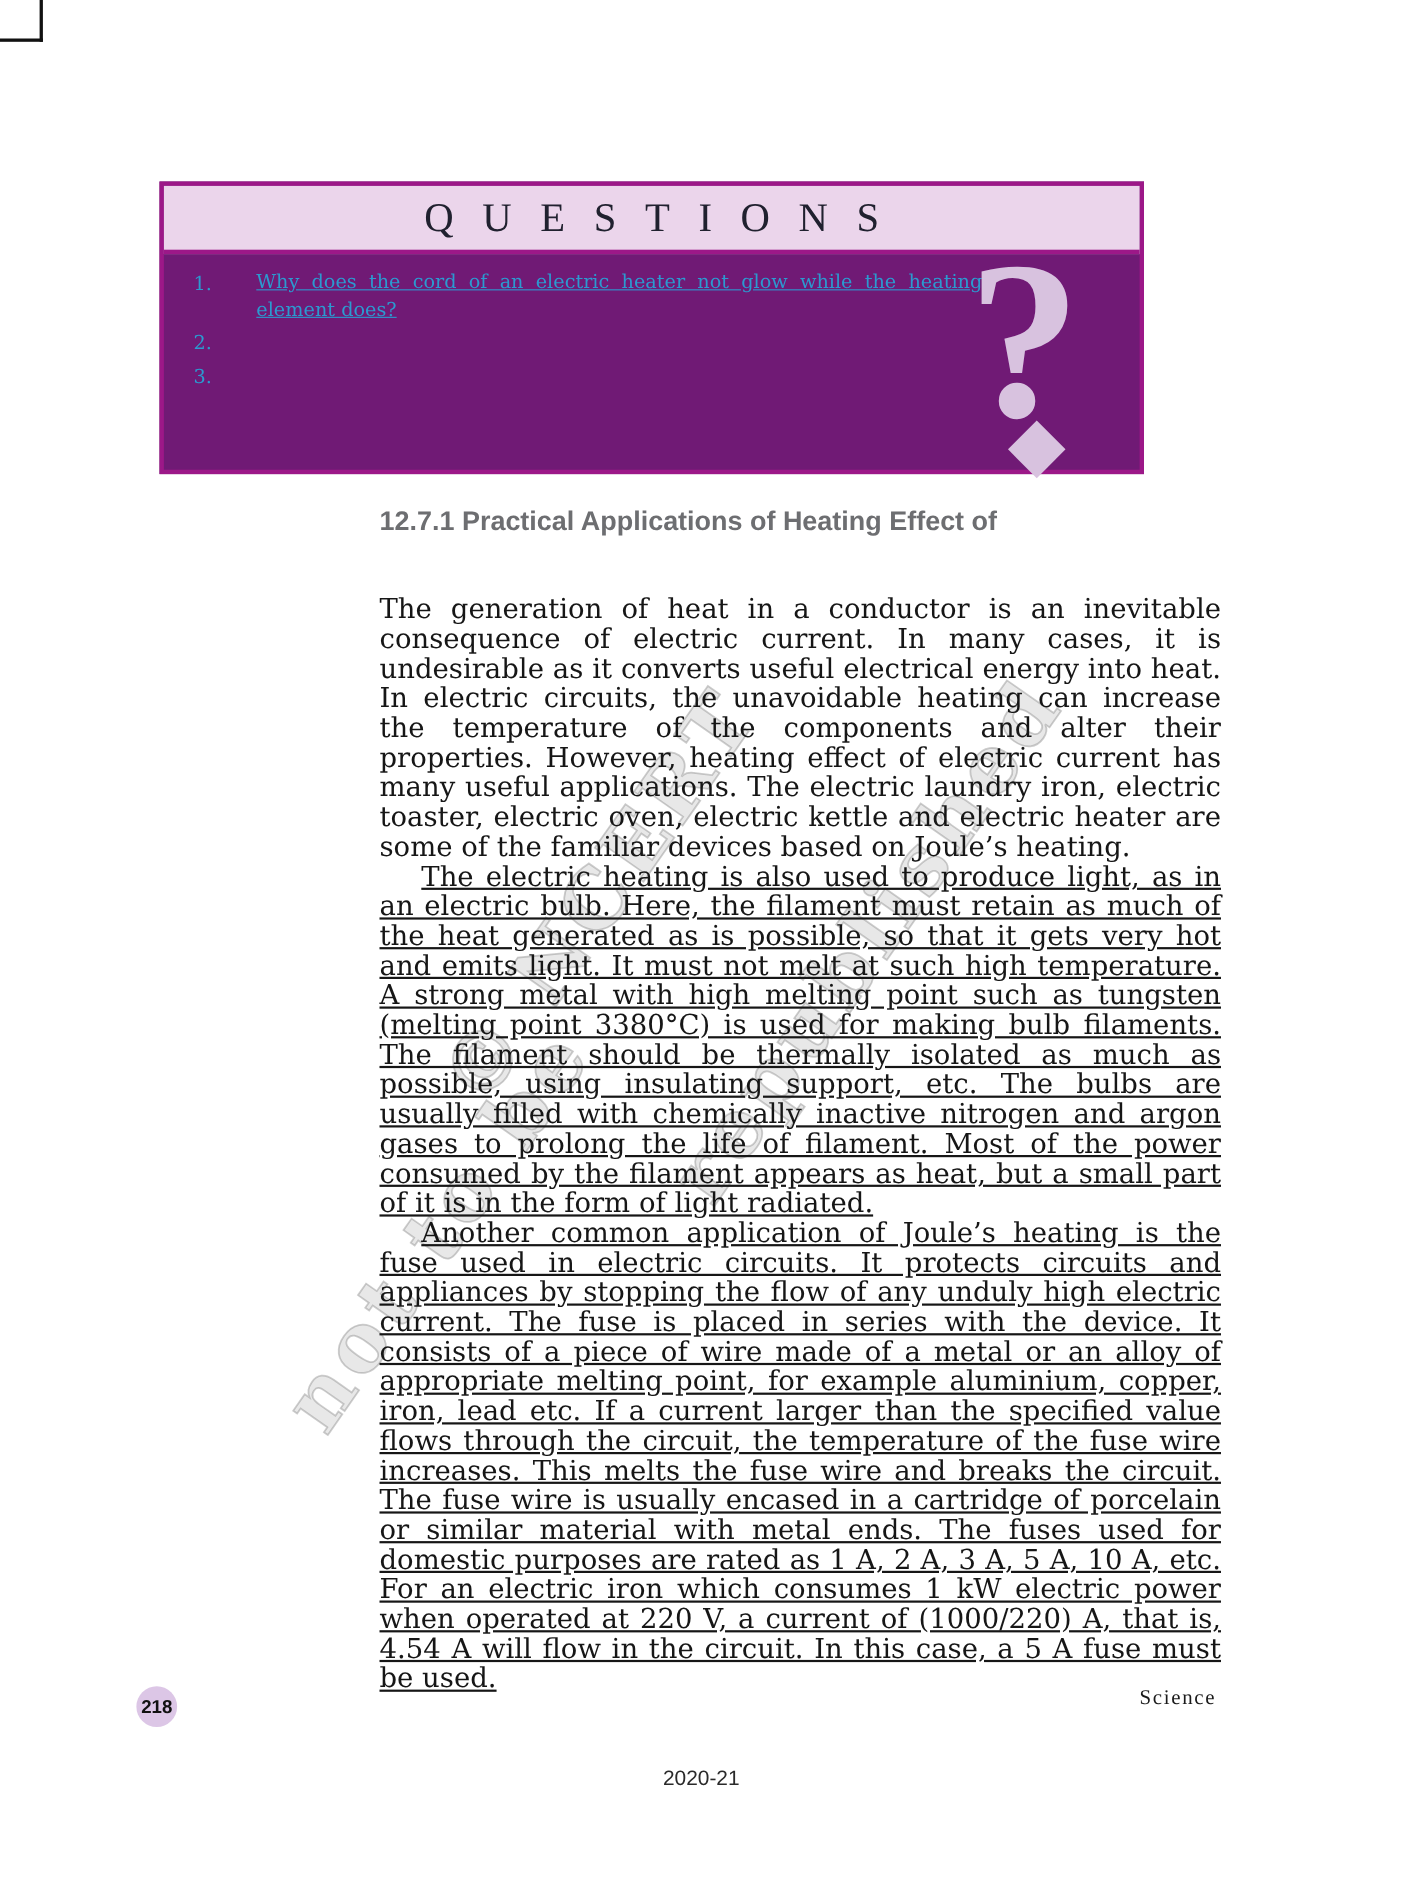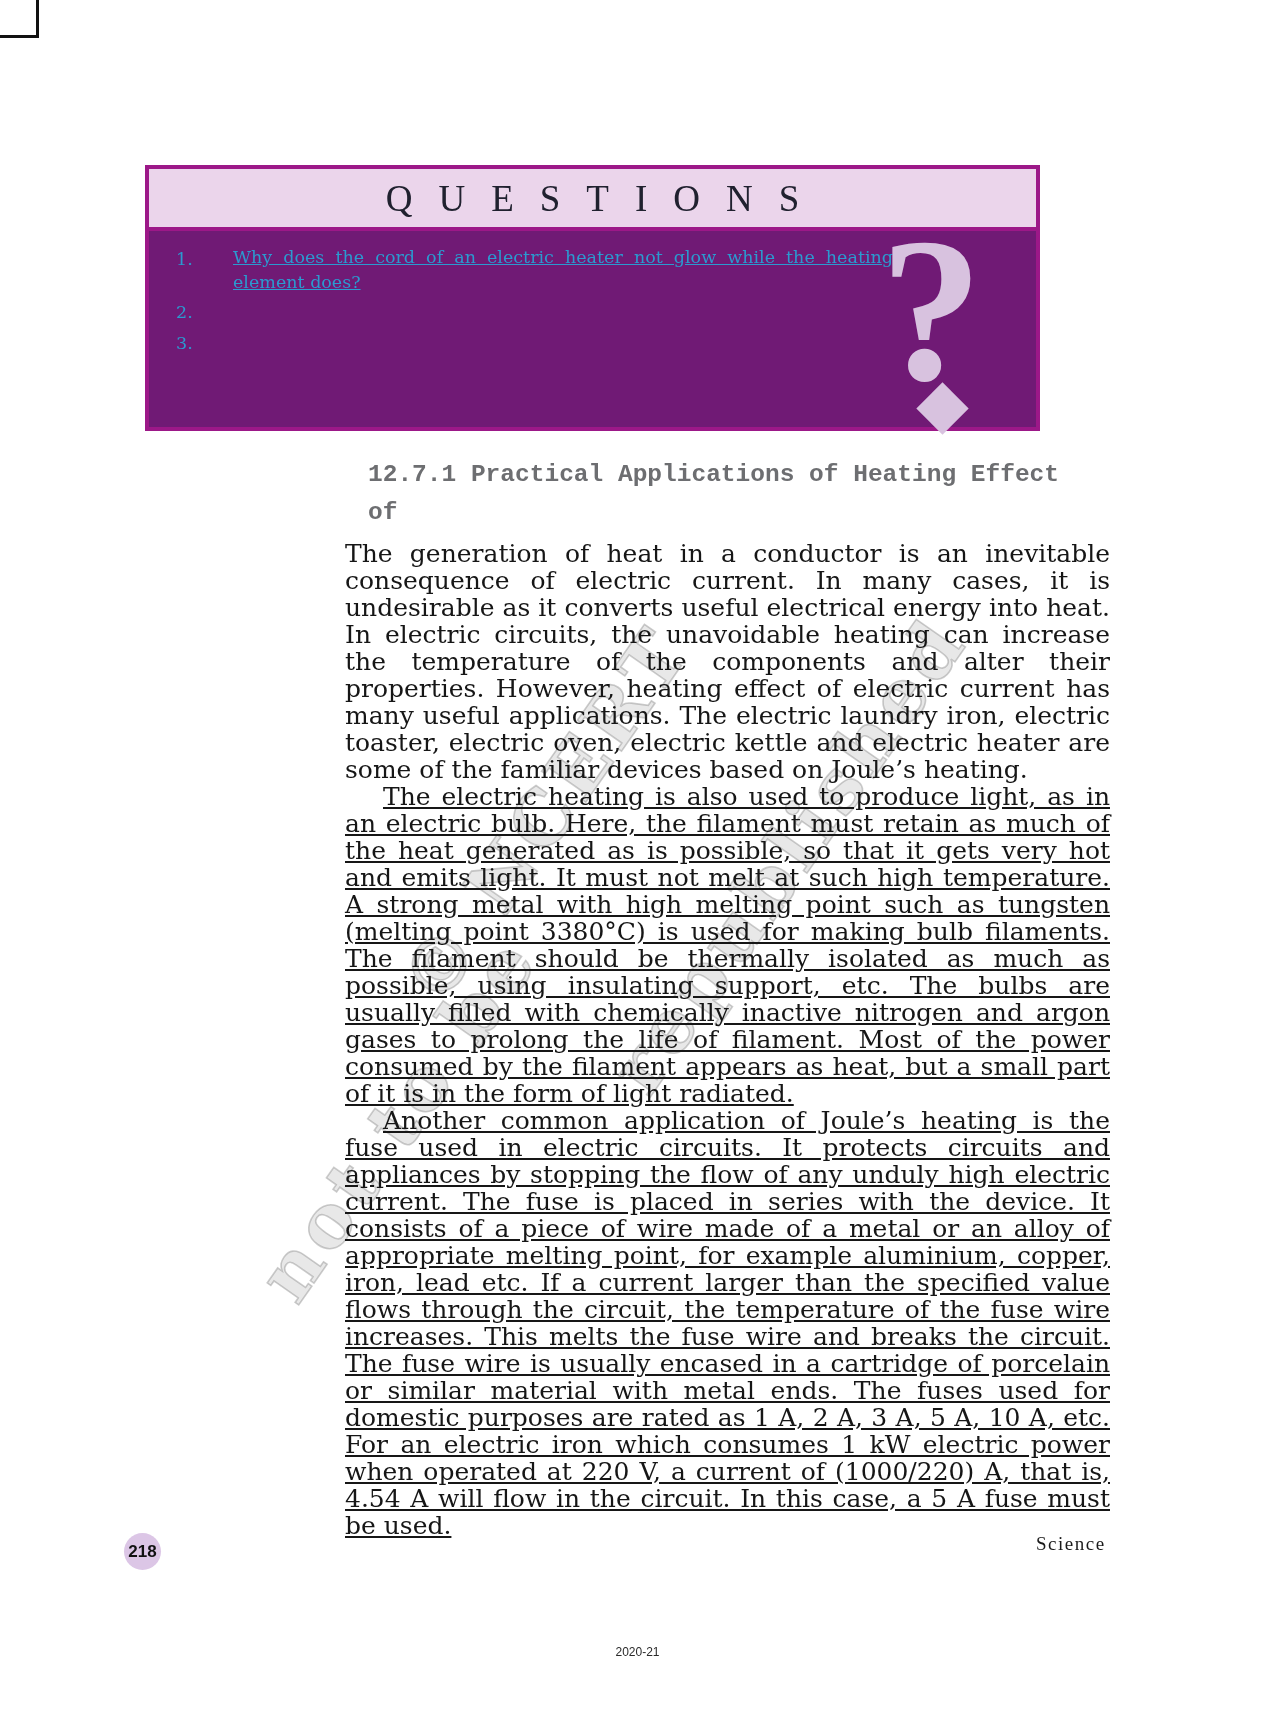--- a/index.html
+++ b/index.html
@@ -76,25 +76,24 @@
   .qmark-diamond{
     position:absolute;left:52px;bottom:0px;
     width:37px;height:37px;
     background:var(--qmark_fill);
     transform:rotate(45deg);
   }
 
   
   .sec-heading{
     position:absolute;left:345px;top:456px;width:720px;
-    font-family:Liberation Mono, monospace;
+    font-family:Liberation Sans, sans-serif;
     font-weight:bold;
     font-size:24.5px;line-height:38px;
     color:var(--heading_gray);
-    margin-left:23px;
   }
   .h-line2{padding-left:84px;}
 
   
   .body-copy{
     position:absolute;left:345px;top:540px;width:765px;
     font-size:25px;line-height:27px;
     text-align:justify;
     color:var(--text_black);
   }
@@ -128,24 +127,24 @@
     display:flex;align-items:center;justify-content:center;
     font-family:"Liberation Sans", sans-serif;
     font-weight:bold;font-size:17px;color:#111;
   }
   .book-title{
     position:absolute;left:1036px;top:1533px;
     font-family:"Liberation Serif", serif;
     font-size:19px;letter-spacing:1.5px;color:#1a1a1a;text-align:right;
   }
   .edition{
-    position:absolute;left:0;right:0;top:1645px;
+    position:absolute;left:0;right:0;top:1607px;
     text-align:center;
     font-family:"Liberation Sans", sans-serif;
-    font-size:12px;color:#2a2a2a;
+    font-size:19px;color:#2a2a2a;
   }
 </style>
 </head>
 <body>
 
 <div class="page">
 
   <div class="crop-v"></div>
   <div class="crop-h"></div>
 

